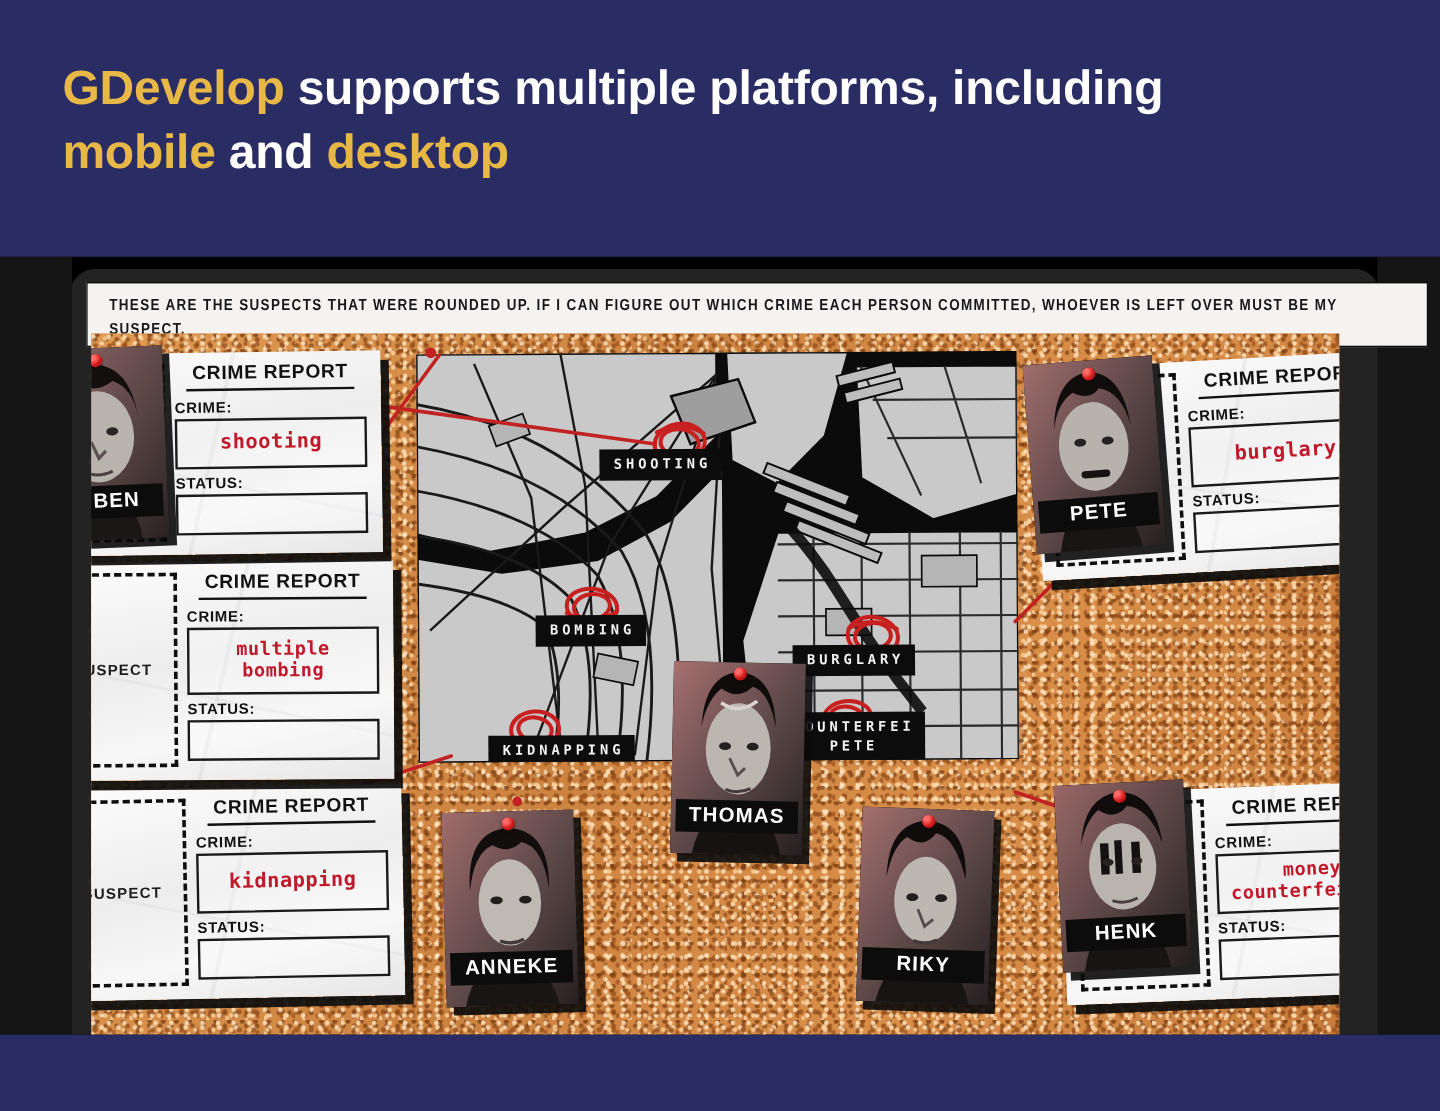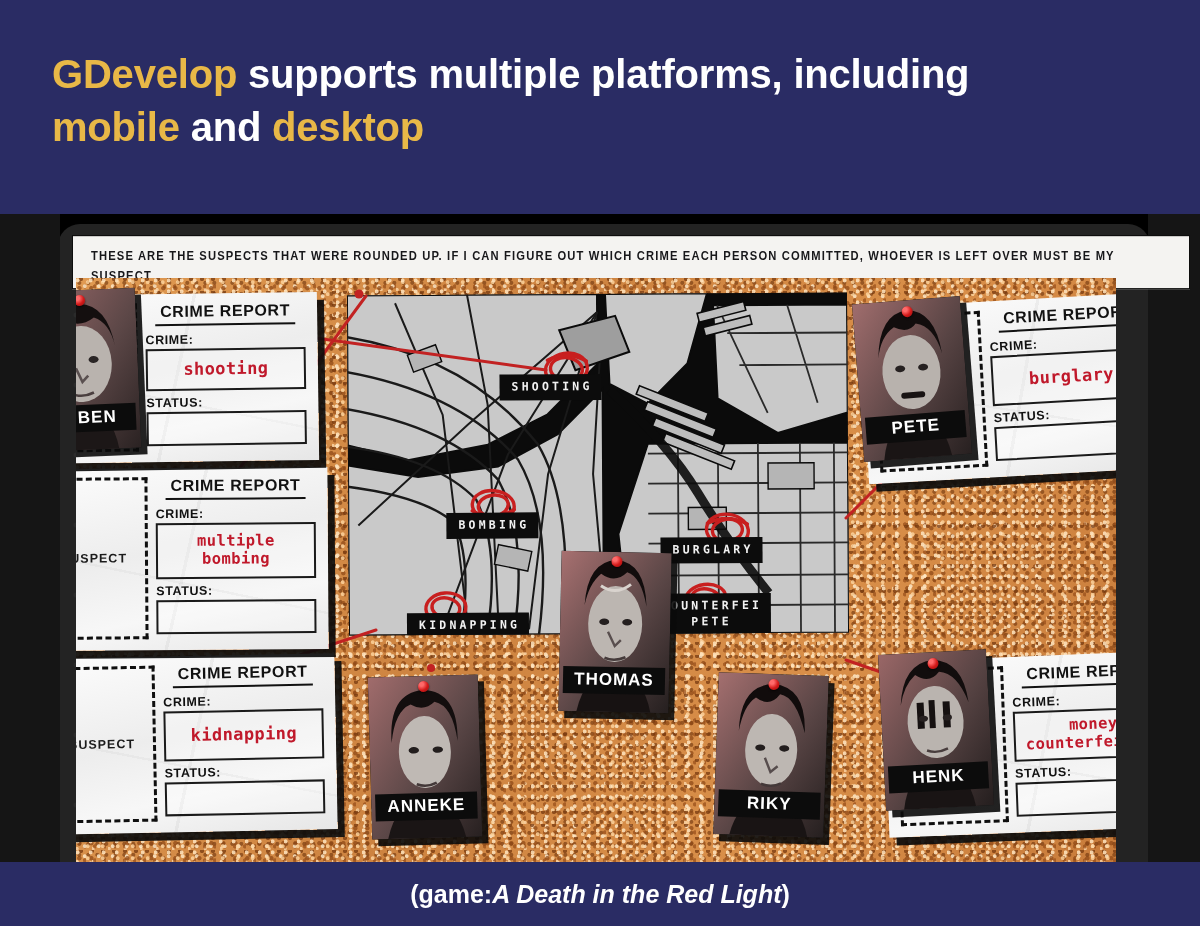--- a/index.html
+++ b/index.html
@@ -686,19 +686,14 @@
             <path d="M16 162 Q24 126 55 120 Q86 126 94 162Z" fill="#191414"></path>
           </svg>
         </div>
         <div class="mug-name">RIKY</div>
         <div class="pin" style="left:50%; top:5px; margin-left:-5px;"></div>
       </div>
 
     </div>
   </div>
 
-  <div id="caption">
-    <span>(game: </span>
-      <em>A Death in the Red Light</em>
-      <span>)</span>
-  </div>
 
 </div>
 
 </body></html>

